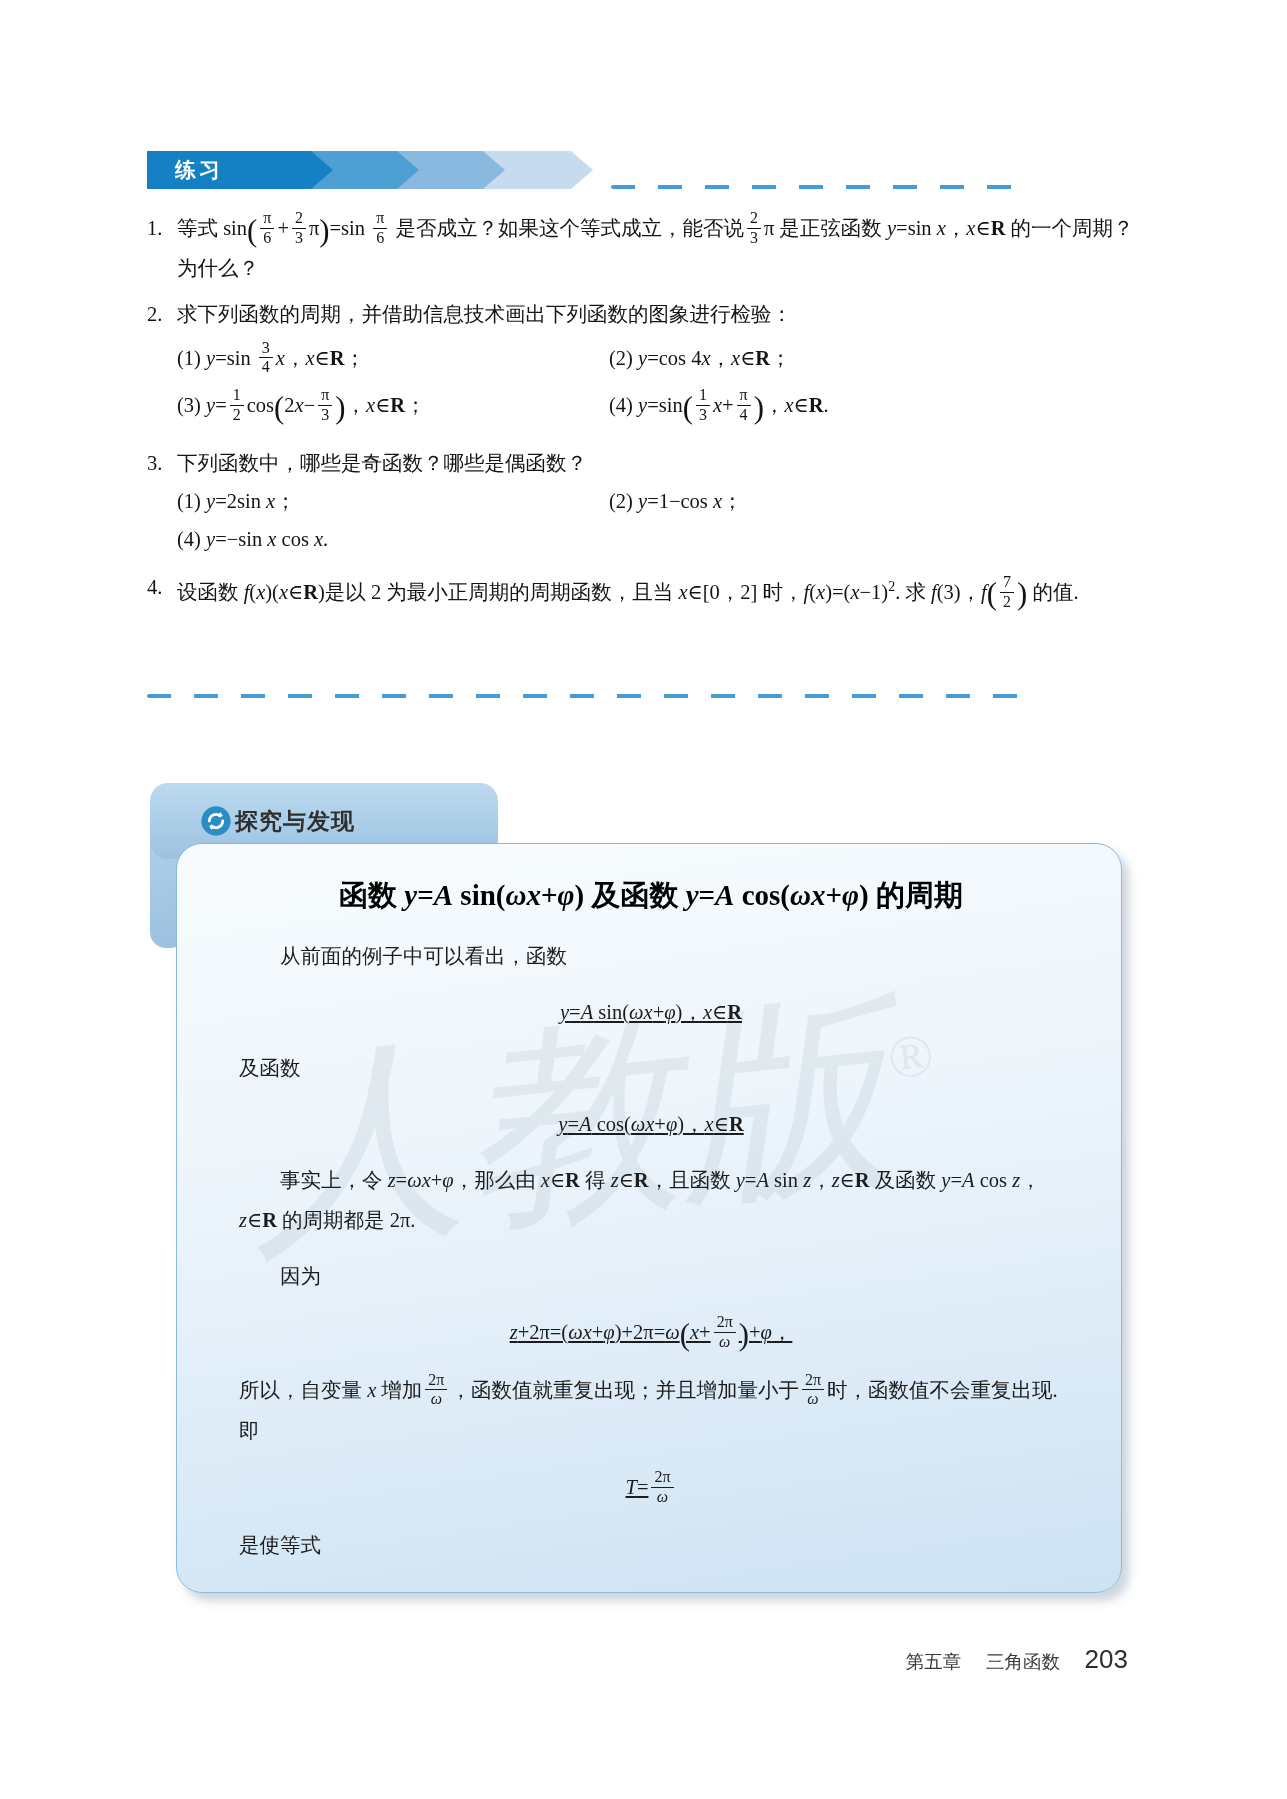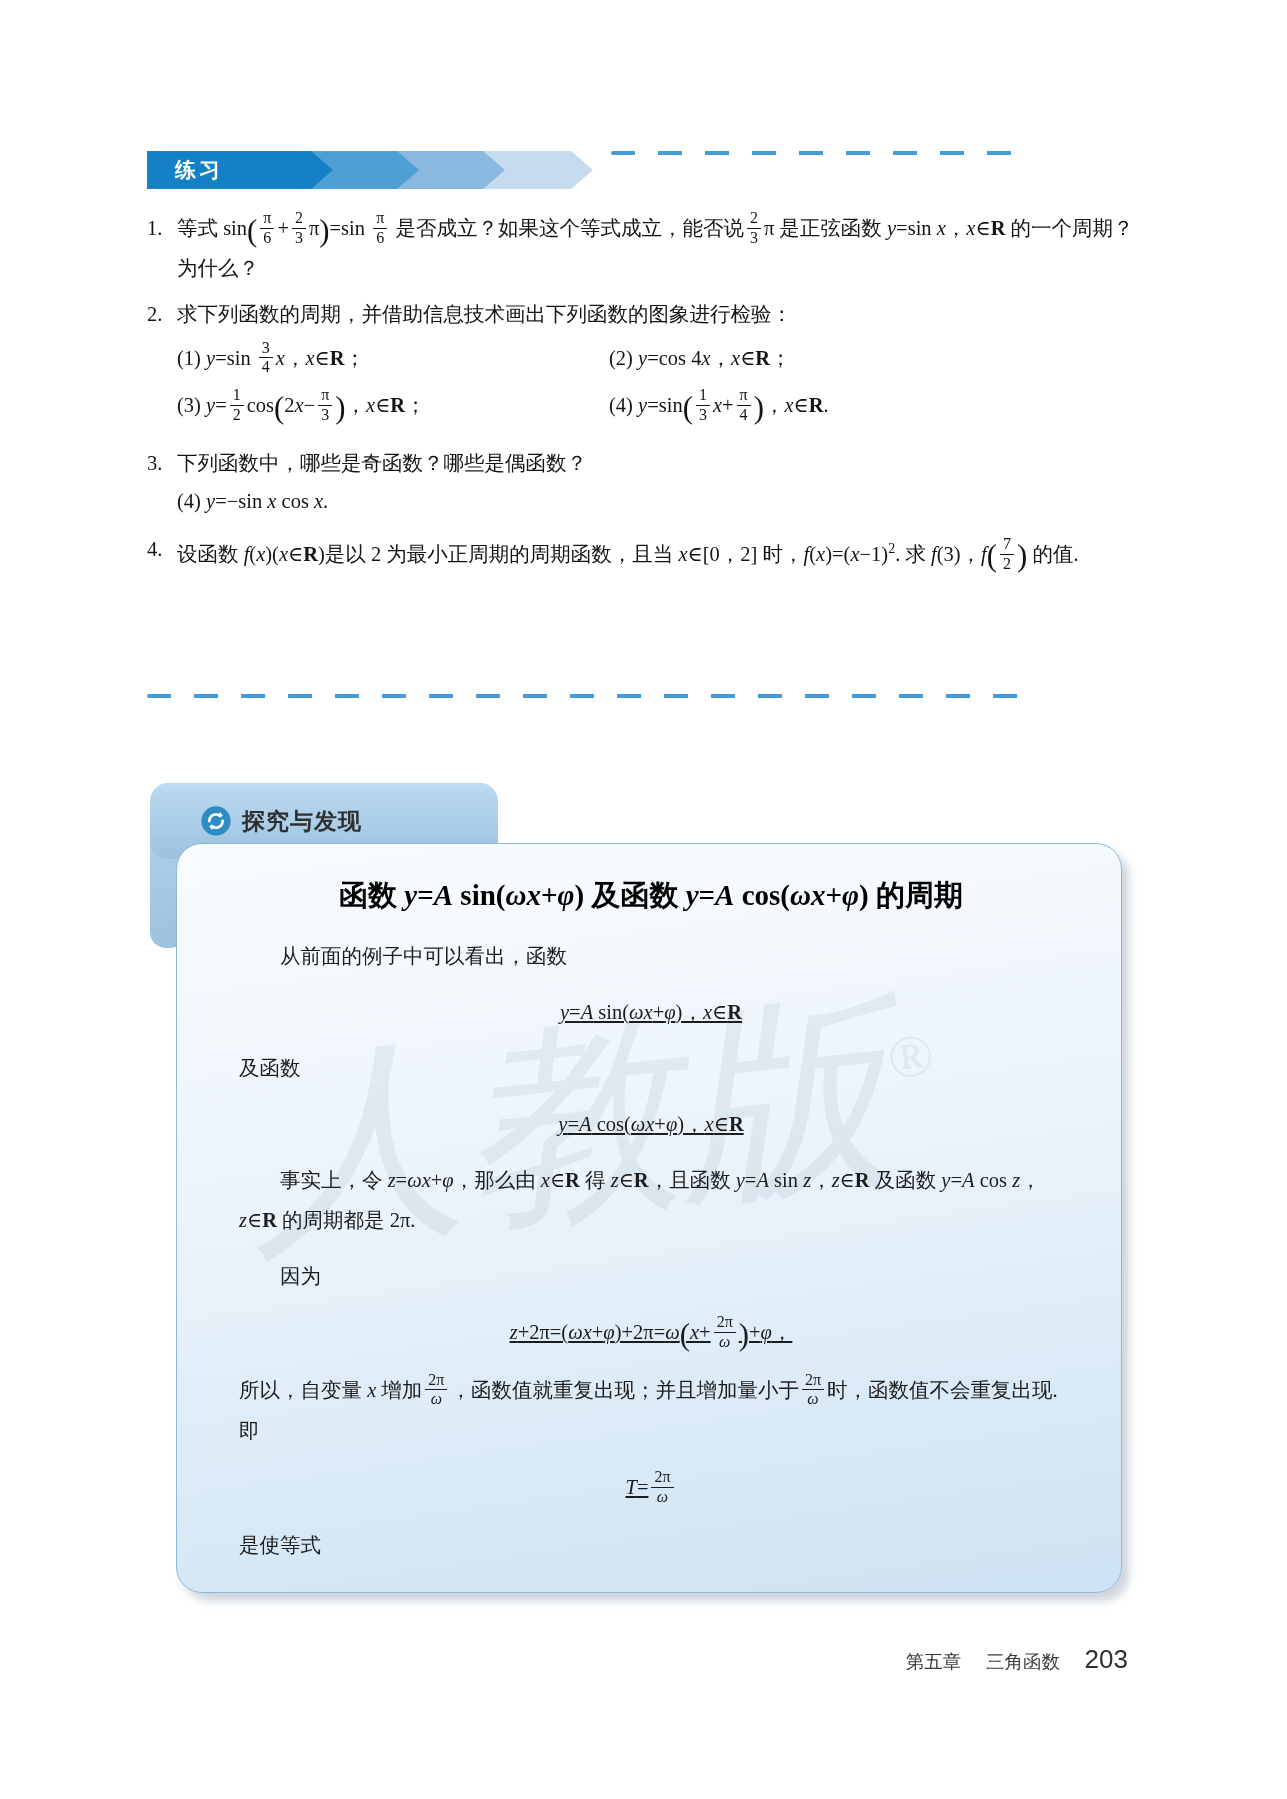--- a/index.html
+++ b/index.html
@@ -1,20 +1,20 @@
 <!DOCTYPE html>
 <html><head>
 <meta charset="utf-8">
 <style>
   html,body{margin:0;padding:0;background:#fff;}
   .page{position:relative;width:1287px;height:1799px;background:#ffffff;overflow:hidden;
         font-family:"Liberation Serif","DejaVu Serif",serif;color:#141414;}
 
   
-  .practice-head{position:absolute;left:147px;top:151px;display:flex;align-items:flex-start;height:38px;}
+  .practice-head{position:absolute;left:147px;top:151px;display:flex;align-items:flex-end;height:38px;}
   .banner-main{height:38px;width:188px;background:#1580c4;color:#fff;display:flex;align-items:center;
     padding-left:28px;box-sizing:border-box;font-size:21px;font-weight:bold;letter-spacing:3px;
     font-family:"Liberation Sans","DejaVu Sans",sans-serif;
     clip-path:polygon(0 0,calc(100% - 20px) 0,100% 50%,calc(100% - 20px) 100%,0 100%);}
   .chev{height:38px;width:110px;margin-left:-24px;
     clip-path:polygon(0 0,calc(100% - 22px) 0,100% 50%,calc(100% - 22px) 100%,0 100%,22px 50%);}
   .chev.c1{background:#4e9fd4;}
   .chev.c2{background:#8ab9df;}
   .chev.c3{background:#c6dcee;}
   .dash-line{height:4px;width:420px;margin-left:18px;border-radius:2px;
@@ -42,21 +42,21 @@
 
   
   .dash-divider{position:absolute;left:147px;top:694px;width:890px;height:4px;border-radius:2px;
     background:repeating-linear-gradient(90deg,#459cd8 0 24px,transparent 24px 47px);}
 
   
   .tab-ext{position:absolute;left:150px;top:800px;width:36px;height:148px;z-index:1;
     background:linear-gradient(180deg,#b3d3ec,#9cc2e0);border-radius:0 0 16px 16px;}
   .etab{position:absolute;left:150px;top:783px;width:348px;height:76px;z-index:1;
     background:linear-gradient(180deg,#bcdaf0,#9cc2e0);border-radius:18px;
-    display:flex;align-items:center;padding-left:50px;box-sizing:border-box;gap:10px;}
+    display:flex;align-items:center;padding-left:50px;box-sizing:border-box;gap:3px;}
   .etab-label{font-size:23px;font-weight:bold;color:#2f2f2f;
     font-family:"Liberation Sans","DejaVu Sans",sans-serif;letter-spacing:1px;}
   .eicon{width:32px;height:32px;flex:none;}
 
   .ebox{position:absolute;left:176px;top:843px;width:946px;height:750px;z-index:2;box-sizing:border-box;
     border:1.5px solid #8cb8da;border-radius:26px;
     background:linear-gradient(172deg,#f8fcfe 0%,#ecf4fb 42%,#cde2f3 100%);
     box-shadow:7px 8px 10px rgba(125,145,165,0.38);
     padding:26px 42px 0 46px;font-size:20.5px;line-height:40px;color:#1c1c1c;}
   .ebox > *{position:relative;z-index:1;margin:0;}
@@ -138,20 +138,24 @@
               </span><span class="bp">)</span>，<i>x</i>∈<b>R</b>.</div>
         </div>
       </div>
     </div>
 
     <div class="prob">
       <span class="pnum">3.</span>
       <div class="pbody">
         <div>下列函数中，哪些是奇函数？哪些是偶函数？</div>
         <div class="irow-s">
+          <div class="c1">(1) <i>y</i>=2sin <i>x</i>；</div>
+          <div class="c2">(2) <i>y</i>=1−cos <i>x</i>；</div>
+        </div>
+        <div class="irow-s">
           <div class="c2">(4) <i>y</i>=−sin <i>x</i> cos <i>x</i>.</div>
         </div>
       </div>
     </div>
 
     <div class="prob">
       <span class="pnum">4.</span>
       <div class="pbody">设函数 <i>f</i>(<i>x</i>)(<i>x</i>∈<b>R</b>)是以 2 为最小正周期的周期函数，且当 <i>x</i>∈[0，2] 时，<i>f</i>(<i>x</i>)=(<i>x</i>−1)<sup>2</sup>. 求 <i>f</i>(3)，<i>f</i><span class="bp">(</span><span class="fr">
             <span class="n">7</span>
             <span class="d">2</span>

